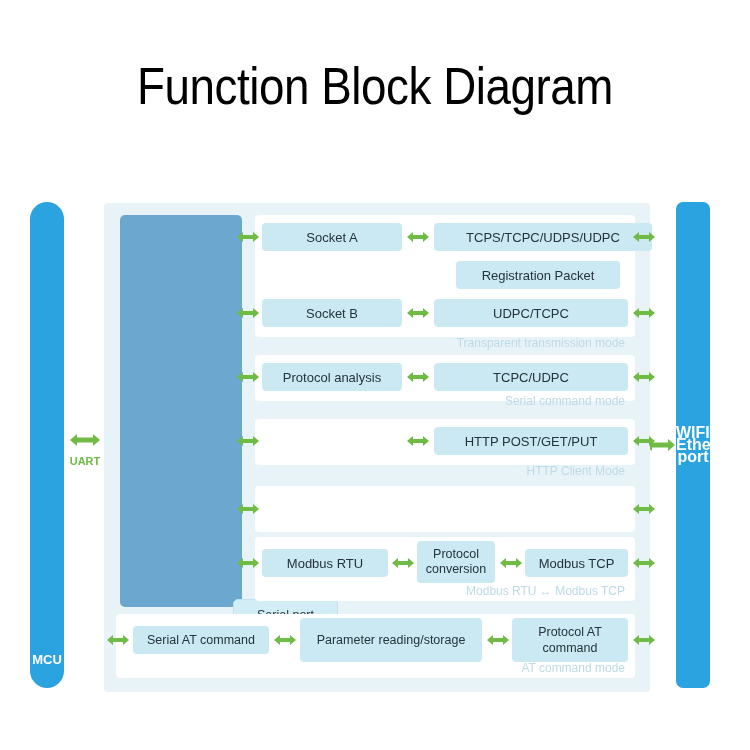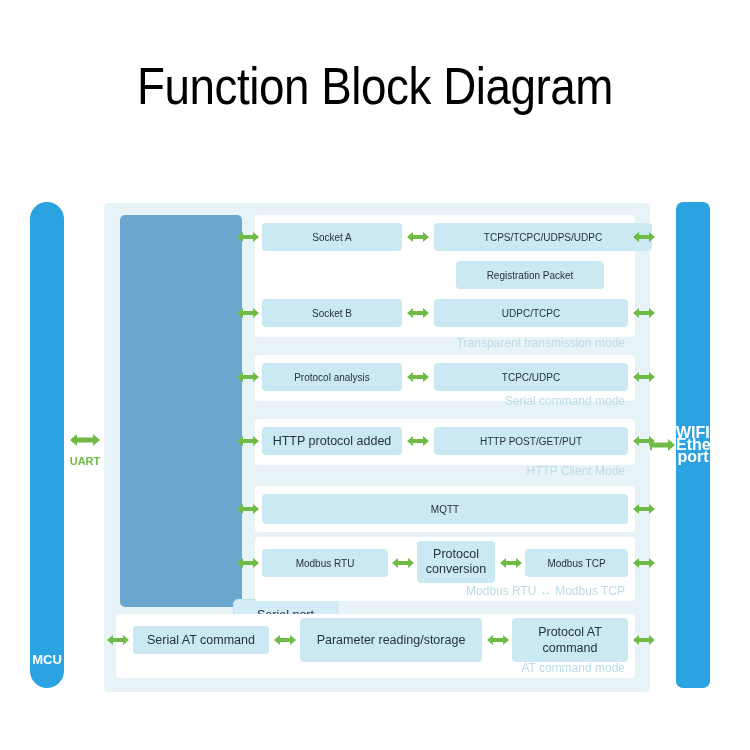--- a/index.html
+++ b/index.html
@@ -80,21 +80,21 @@
   }
 
   
   .box{
     position:absolute;
     background:#cbe9f2;
     border-radius:4px;
     display:flex;align-items:center;justify-content:center;
     text-align:center;
     color:#25333c;
-    font-size:10px;
+    font-size:13px;
     line-height:15px;
     box-sizing:border-box;
     padding:0 4px;
   }
 
   
   .mode-label{
     position:absolute;
     color:#bcdbe6;
     font-size:12px;
@@ -165,21 +165,21 @@
         <path d="M0 7 L6 2 L6 5 L16 5 L16 2 L22 7 L16 12 L16 9 L6 9 L6 12 Z" fill="#6fbb46"></path>
       </svg>
   </div>
   <div class="box" style="left:330px;top:20px;width:218px;height:28px;">TCPS/TCPC/UDPS/UDPC</div>
   <div class="arrow" style="left:529px;top:27px;">
     <svg viewBox="0 0 22 14">
         <path d="M0 7 L6 2 L6 5 L16 5 L16 2 L22 7 L16 12 L16 9 L6 9 L6 12 Z" fill="#6fbb46"></path>
       </svg>
   </div>
 
-  <div class="box" style="left:352px;top:58px;width:148px;height:28px;">Registration Packet</div>
+  <div class="box" style="left:352px;top:58px;width:164px;height:28px;">Registration Packet</div>
 
   <div class="box" style="left:158px;top:96px;width:140px;height:28px;">Socket B</div>
   <div class="arrow" style="left:133px;top:103px;">
     <svg viewBox="0 0 22 14">
         <path d="M0 7 L6 2 L6 5 L16 5 L16 2 L22 7 L16 12 L16 9 L6 9 L6 12 Z" fill="#6fbb46"></path>
       </svg>
   </div>
   <div class="arrow" style="left:303px;top:103px;">
     <svg viewBox="0 0 22 14">
         <path d="M0 7 L6 2 L6 5 L16 5 L16 2 L22 7 L16 12 L16 9 L6 9 L6 12 Z" fill="#6fbb46"></path>
@@ -209,41 +209,39 @@
   <div class="box" style="left:330px;top:160px;width:194px;height:28px;">TCPC/UDPC</div>
   <div class="arrow" style="left:529px;top:167px;">
     <svg viewBox="0 0 22 14">
         <path d="M0 7 L6 2 L6 5 L16 5 L16 2 L22 7 L16 12 L16 9 L6 9 L6 12 Z" fill="#6fbb46"></path>
       </svg>
   </div>
   <div class="mode-label" style="left:331px;top:191px;width:190px;">Serial command mode</div>
 
   <div class="panel" style="left:151px;top:216px;width:380px;height:46px;"></div>
 
-  <div class="box" style="left:158px;top:224px;width:140px;height:28px;font-size:12.5px;">HTTP protocol added</div>
   <div class="arrow" style="left:133px;top:231px;">
     <svg viewBox="0 0 22 14">
         <path d="M0 7 L6 2 L6 5 L16 5 L16 2 L22 7 L16 12 L16 9 L6 9 L6 12 Z" fill="#6fbb46"></path>
       </svg>
   </div>
   <div class="arrow" style="left:303px;top:231px;">
     <svg viewBox="0 0 22 14">
         <path d="M0 7 L6 2 L6 5 L16 5 L16 2 L22 7 L16 12 L16 9 L6 9 L6 12 Z" fill="#6fbb46"></path>
       </svg>
   </div>
   <div class="box" style="left:330px;top:224px;width:194px;height:28px;">HTTP POST/GET/PUT</div>
   <div class="arrow" style="left:529px;top:231px;">
     <svg viewBox="0 0 22 14">
         <path d="M0 7 L6 2 L6 5 L16 5 L16 2 L22 7 L16 12 L16 9 L6 9 L6 12 Z" fill="#6fbb46"></path>
       </svg>
   </div>
   <div class="mode-label" style="left:351px;top:261px;width:170px;">HTTP Client Mode</div>
 
   <div class="panel" style="left:151px;top:283px;width:380px;height:46px;"></div>
-  <div class="box" style="left:158px;top:291px;width:366px;height:30px;">MQTT</div>
   <div class="arrow" style="left:133px;top:299px;">
     <svg viewBox="0 0 22 14">
         <path d="M0 7 L6 2 L6 5 L16 5 L16 2 L22 7 L16 12 L16 9 L6 9 L6 12 Z" fill="#6fbb46"></path>
       </svg>
   </div>
   <div class="arrow" style="left:529px;top:299px;">
     <svg viewBox="0 0 22 14">
         <path d="M0 7 L6 2 L6 5 L16 5 L16 2 L22 7 L16 12 L16 9 L6 9 L6 12 Z" fill="#6fbb46"></path>
       </svg>
   </div>

